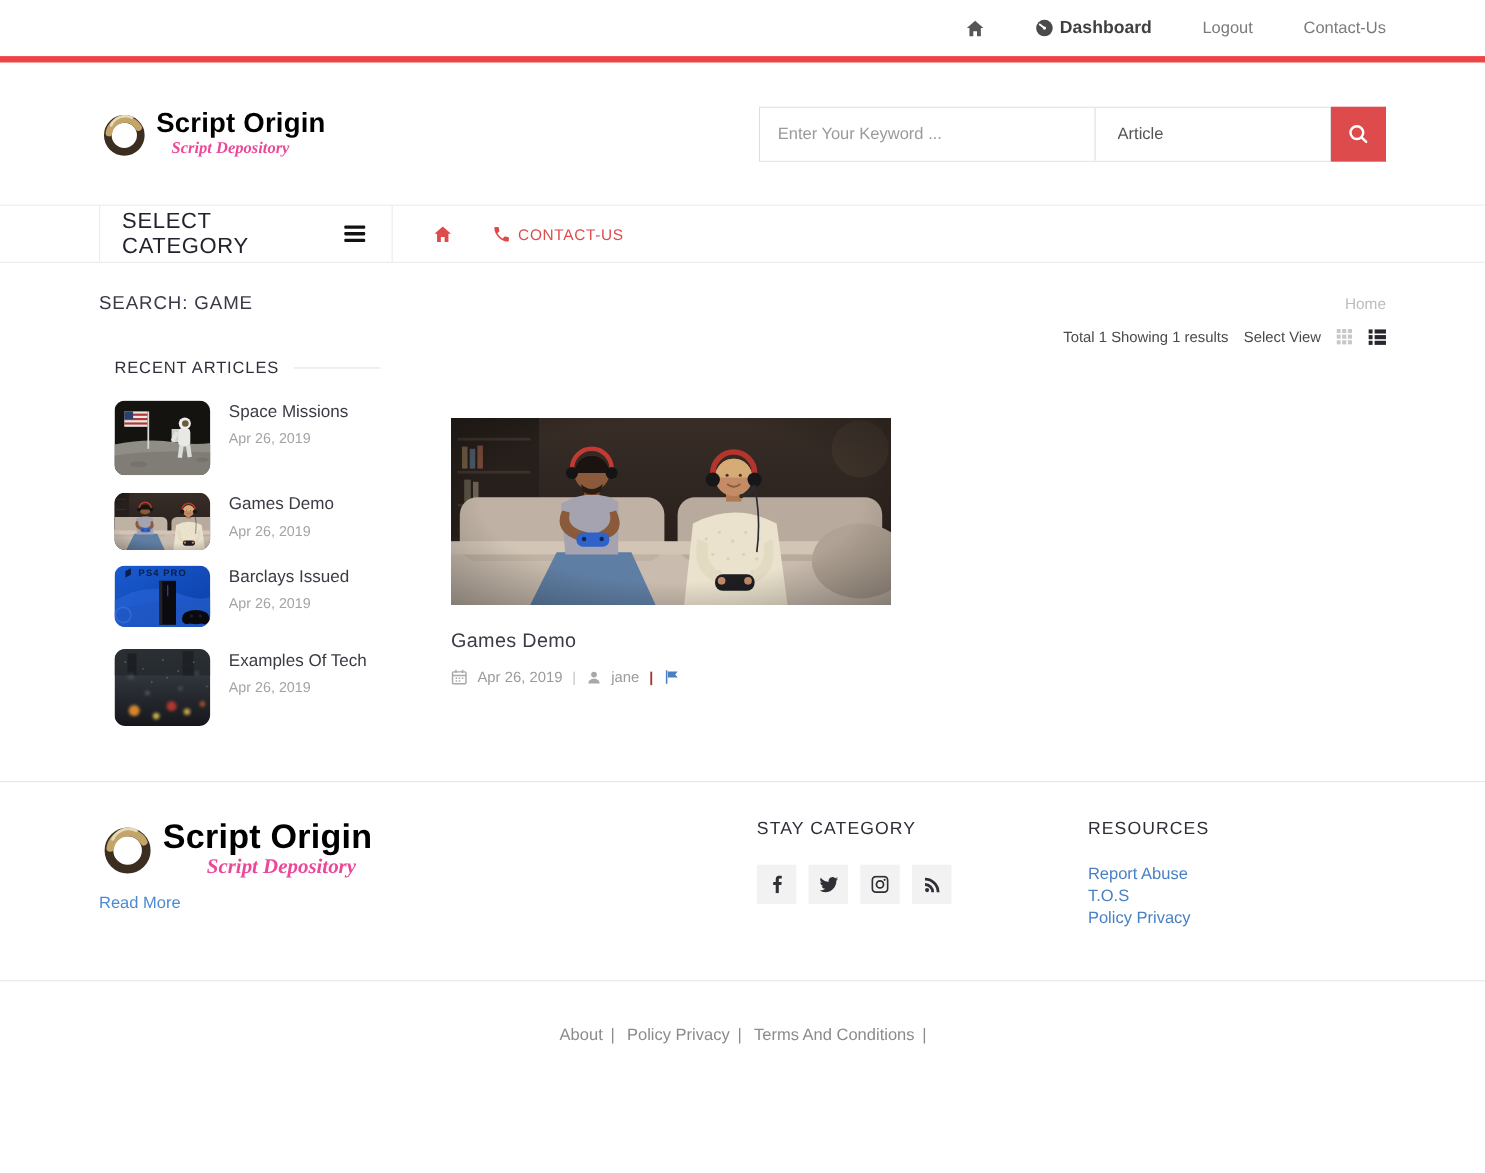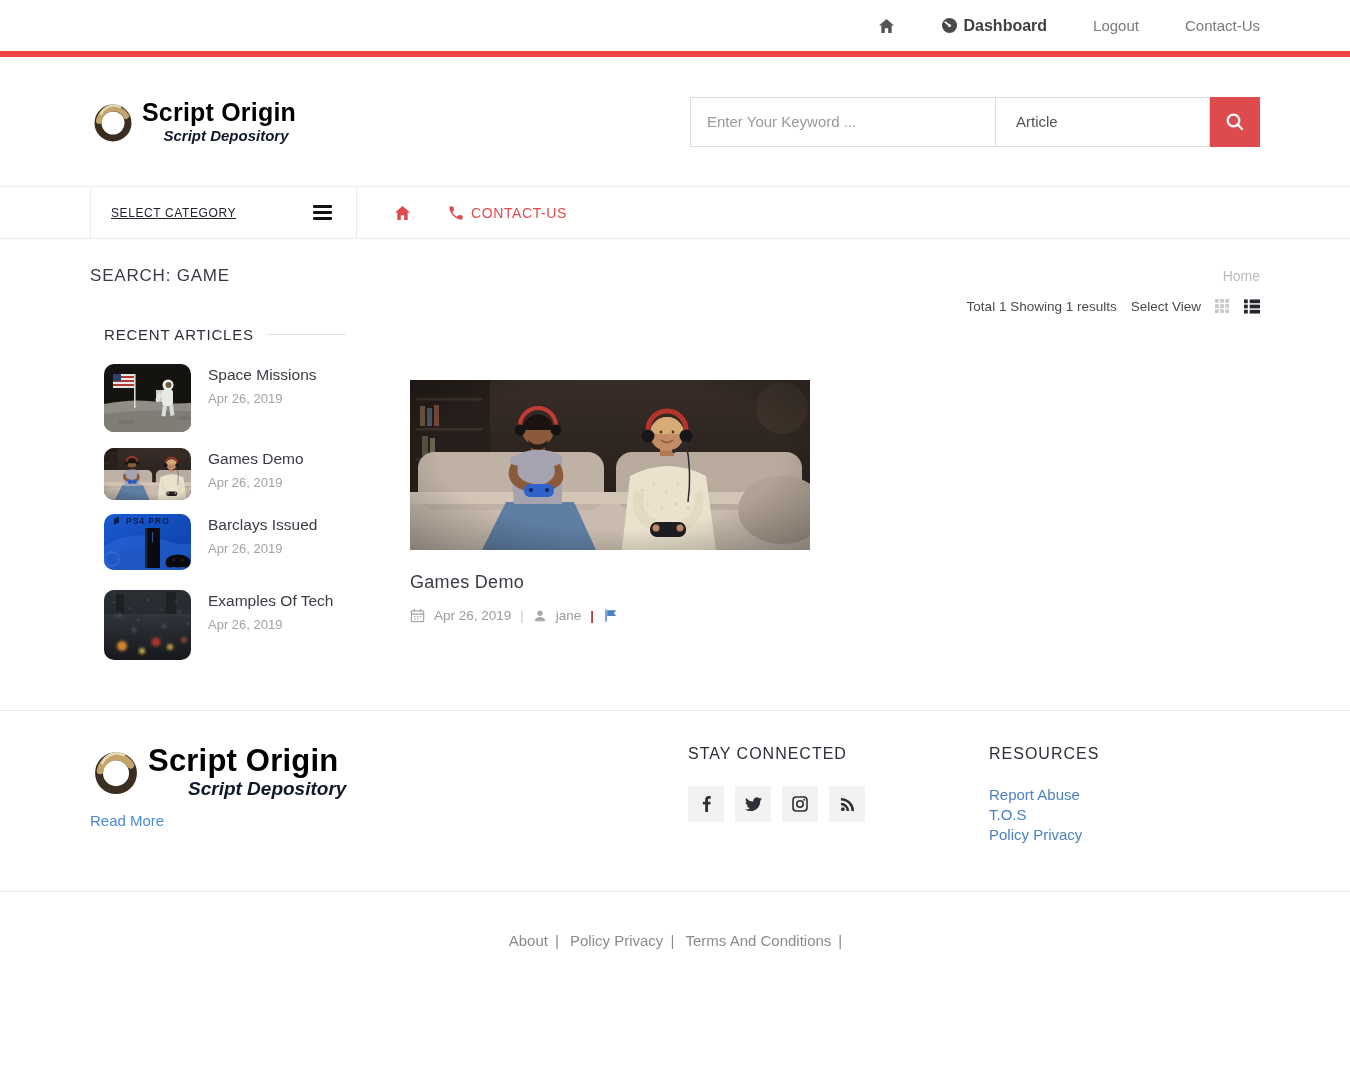--- a/index.html
+++ b/index.html
@@ -18,41 +18,41 @@
   .topbar a.dash { color:#3f3f3f; font-weight:bold; font-size:16px; }
   .icon-house { width:17px; height:16px; }
 
   
   .header { height: 129px; background:#fff; }
   .header-inner { height:100%; display:flex; align-items:center; justify-content:space-between; }
   .logo { display:flex; align-items:center; gap:6px; }
   .logo-ring { flex:none; }
   .logo-text { display:flex; flex-direction:column; line-height:1; }
   .logo-title { font-size:25px; font-weight:bold; color:#000000; letter-spacing:.2px; }
-  .logo-sub { font-family:Liberation Sans, sans-serif; font-style:italic; font-weight:bold; font-size:15px; color:#0f172a; margin:3px 0 0 14px;text-align:center; }
+  .logo-sub { font-family:Liberation Serif, serif; font-style:italic; font-weight:bold; font-size:15px; color:#ec4899; margin:3px 0 0 14px; }
   .footer-logo .logo-title { font-size:31px; }
   .footer-logo .logo-sub { font-size:19px; margin-left:40px; }
 
   .searchbar { display:flex; align-items:stretch; height:50px; }
   .search-fields { display:flex; border:1px solid #ddd; background:#fff; }
   .search-input { width:304px; border:none; outline:none; padding:0 16px; font-size:15px; color:#555;
     font-family:"Liberation Sans", sans-serif; }
   .search-input::placeholder { color:#9a9a9a; }
   .search-select { width:214px; border:none; border-left:1px solid #ddd; outline:none; appearance:none;
     -webkit-appearance:none; background:#fff; padding:0 20px; font-size:15px; color:#555;
     font-family:"Liberation Sans", sans-serif; }
   .search-btn { width:50px; height:50px; border:none; background:#dd4b4c; cursor:pointer;
     display:flex; align-items:center; justify-content:center; }
 
   
   .nav { height: 53px; border-top:1px solid #ececec; border-bottom:1px solid #ececec; }
   .nav-inner { height:100%; display:flex; align-items:stretch; }
   .cat-box { width:267px; display:flex; align-items:center; justify-content:space-between;
     padding:0 24px 0 20px; border-left:1px solid #ececec; border-right:1px solid #ececec; cursor:pointer; }
-  .cat-label { font-size:12px; color:#23232d; letter-spacing:.6px;text-decoration:underline; }
+  .cat-label { font-size:20px; color:#23232d; letter-spacing:.6px; }
   .burger { display:flex; flex-direction:column; gap:3px; }
   .burger span { display:block; width:19px; height:3px; background:#121212; border-radius:1px; }
   .nav-home { display:flex; align-items:center; margin-left:37px; }
   .nav-contact { display:flex; align-items:center; gap:8px; margin-left:38px;
     color:#dd4b4c; font-size:14px; letter-spacing:.6px; }
 
   
   .crumb-row { display:flex; justify-content:space-between; align-items:baseline; padding-top:27px; }
   .page-title { font-size:17px; font-weight:normal; color:#3a3946; letter-spacing:.8px; }
   .crumb-home { font-size:14px; color:#bcbcbc; }
@@ -472,21 +472,21 @@
           </svg>
         <span class="logo-text">
           <span class="logo-title">Script Origin</span>
           <span class="logo-sub">Script Depository</span>
         </span>
       </a>
       <a href="#" class="read-more">Read More</a>
     </div>
 
     <div class="f-social">
-      <h4 class="col-title">STAY CONNECTED</h4>
+      <h4 class="col-title">STAY CATEGORY</h4>
       <div class="social-row">
         <a href="#" class="social-btn">
           <svg width="16" height="16" viewBox="0 0 16 16" fill="#2f2f35">
               <path d="M10.9 2.7h1.8V.1C12.4.05 11.6 0 10.7 0 8.6 0 7.2 1.3 7.2 3.7V5.8H4.9v2.8h2.3V16h2.8V8.6h2.3l.35-2.8H10V4c0-.8.2-1.3.9-1.3z"></path>
             </svg>
         </a>
         <a href="#" class="social-btn">
           <svg width="17" height="15" viewBox="0 0 16 14" fill="#2f2f35">
               <path d="M16 1.7c-.6.26-1.22.44-1.88.52A3.3 3.3 0 0 0 15.56.4c-.63.38-1.34.65-2.08.8A3.28 3.28 0 0 0 7.9 4.2 9.32 9.32 0 0 1 1.11.77a3.28 3.28 0 0 0 1.02 4.38c-.54-.02-1.05-.17-1.49-.41v.04c0 1.59 1.13 2.92 2.63 3.22-.28.08-.57.12-.87.12-.21 0-.42-.02-.62-.06a3.28 3.28 0 0 0 3.07 2.28A6.58 6.58 0 0 1 0 11.7a9.29 9.29 0 0 0 5.03 1.47c6.04 0 9.34-5 9.34-9.33v-.43A6.68 6.68 0 0 0 16 1.7z"></path>
             </svg>

